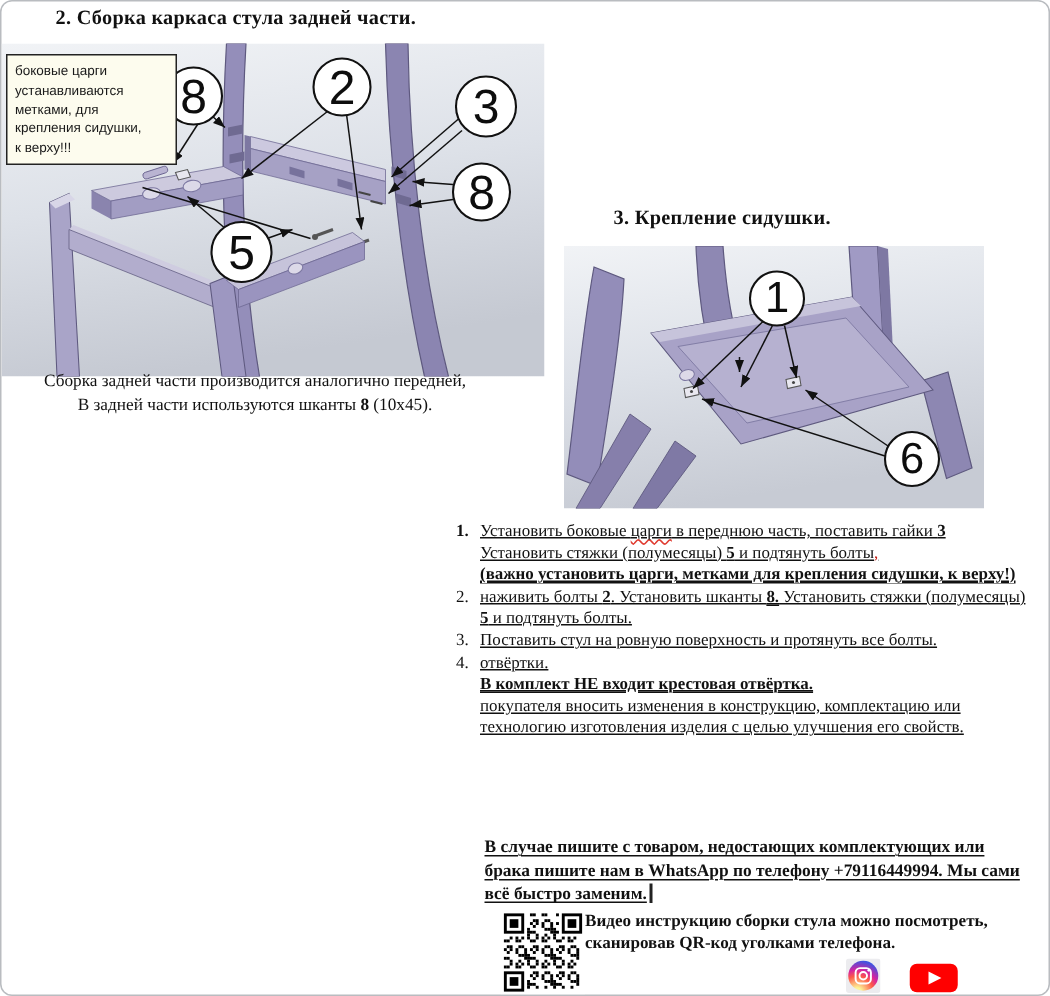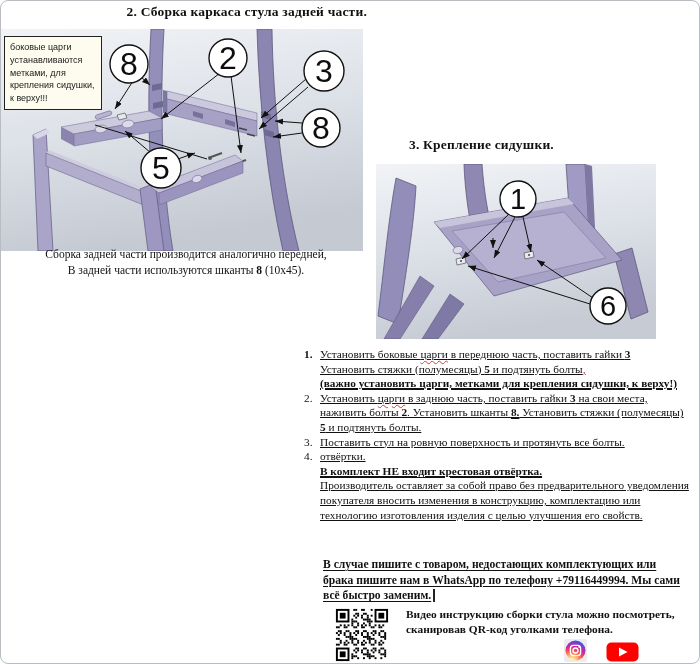--- a/index.html
+++ b/index.html
@@ -4,45 +4,45 @@
 <style>
   html,body{margin:0;padding:0;background:#fff;}
   .page{position:relative;width:700px;height:664px;background:#fff;border:1px solid #b9bcc0;
         border-radius:8px;box-sizing:border-box;overflow:hidden;
         font-family:"Liberation Serif", serif;color:#111;}
   .abs{position:absolute;}
   .h-title{font-size:13.5px;font-weight:600;letter-spacing:.2px;}
   .diagram{position:absolute;}
   .diagram svg{display:block;}
   .notebox{position:absolute;left:3px;top:7px;width:88px;border:1px solid #222;
-           background:#fdfcee;padding:4px 3px 4px 5px;
+           background:#fdfcee;padding:4px 19px 4px 5px;
            font-family:"Liberation Sans", sans-serif;font-size:9px;line-height:12.8px;color:#1a1a1a;}
-  .caption{left:0;top:246px;width:338px;text-align:center;font-size:11.5px;line-height:15.5px;padding-left:16px;}
+  .caption{left:0;top:246px;width:338px;text-align:center;font-size:11.5px;line-height:15.5px;}
   .steps{left:300px;top:346px;width:400px;font-size:11.3px;line-height:14.6px;}
   .step{display:flex;}
   .step .num{width:19px;flex:0 0 19px;padding-left:3px;box-sizing:border-box;}
   .step:first-child .num{font-weight:bold;}
   .step .body{flex:1;text-decoration:underline;}
   .tl{white-space:pre;}
   .contact{left:322px;top:556px;width:380px;font-size:11.6px;line-height:15.5px;}
-  .video{left:405px;top:606px;width:292px;font-size:11.4px;line-height:15px;}
+  .video{left:389px;top:606px;width:292px;font-size:11.4px;line-height:15px;}
   .b{font-weight:bold;}
   .u{text-decoration:underline;text-underline-offset:2px;text-decoration-thickness:1px;}
   .r{text-decoration:underline;text-decoration-style:wavy;text-decoration-color:#e03c31;
      text-decoration-thickness:1px;text-underline-offset:2px;}
   .rd{color:#c81e14;}
   .cur{border-right:2px solid #222;padding-right:2px;}
   .callout-num{font-family:"Liberation Sans", sans-serif;fill:#0d0d0d;}
 </style>
 </head>
 <body>
 
 <div class="page">
 
-  <div class="abs h-title" style="left:36px;top:3px;width:330px;text-align:right;">2.  Сборка каркаса стула задней части.</div>
+  <div class="abs h-title" style="left:36px;top:3px;width:330px;text-align:left;">2.  Сборка каркаса стула задней части.</div>
 
   <div class="diagram" style="left:0;top:28px;width:362px;height:222px;">
     <svg width="362" height="222" viewBox="0 0 362 222">
       <defs>
         <linearGradient id="g1" x1="0" y1="0" x2="0.25" y2="1">
           <stop offset="0" stop-color="#f1f3f6"></stop>
             <stop offset="0.5" stop-color="#dde1e8"></stop>
           <stop offset="1" stop-color="#c5c9d2"></stop>
         </linearGradient>
         <marker id="ar1" markerWidth="9" markerHeight="7" refX="8" refY="3" orient="auto" markerUnits="userSpaceOnUse">
@@ -208,37 +208,35 @@
       <span class="num">1.</span>
       <span class="body">
           <div class="tl"><span>Установить боковые </span><span class="r">царги</span><span> в переднюю часть, поставить гайки </span><span class="b">3</span></div>
           <div class="tl"><span>Установить стяжки (полумесяцы) </span><span class="b">5</span><span> и подтянуть болты</span><span class="rd">,</span></div>
           <div class="tl"><span class="b u">(важно установить царги, метками для крепления сидушки, к верху!)</span></div>
         </span>
     </div>
     <div class="step">
       <span class="num">2.</span>
       <span class="body">
-          <div class="tl"><span>Установить </span><span class="r">царги</span><span> в заднюю часть, поставить гайки </span><span class="b">3</span><span> на свои места,</span></div>
           <div class="tl"><span>наживить болты </span><span class="b">2</span><span>. Установить шканты </span><span class="b u">8.</span><span> Установить стяжки (полумесяцы)</span></div>
           <div class="tl"><span class="b">5</span><span> и подтянуть болты.</span></div>
         </span>
     </div>
     <div class="step">
       <span class="num">3.</span>
       <span class="body">
           <div class="tl"><span>Поставить стул на ровную поверхность и протянуть все болты.</span></div>
         </span>
     </div>
     <div class="step">
       <span class="num">4.</span>
       <span class="body">
           <div class="tl"><span>отвёртки.</span></div>
           <div class="tl"><span class="b u">В комплект НЕ входит крестовая отвёртка.</span></div>
-          <div class="tl"><span>Производитель оставляет за собой право без предварительного уведомления</span></div>
           <div class="tl"><span>покупателя вносить изменения в конструкцию, комплектацию или</span></div>
           <div class="tl"><span>технологию изготовления изделия с целью улучшения его свойств.</span></div>
         </span>
     </div>
   </div>
 
   <div class="abs contact">
       <div class="tl"><span class="b u">В случае пишите с товаром, недостающих комплектующих или</span></div>
       <div class="tl"><span class="b u">брака пишите нам в WhatsApp по телефону +79116449994. Мы сами</span></div>
       <div class="tl"><span class="b u cur">всё быстро заменим.</span></div>

